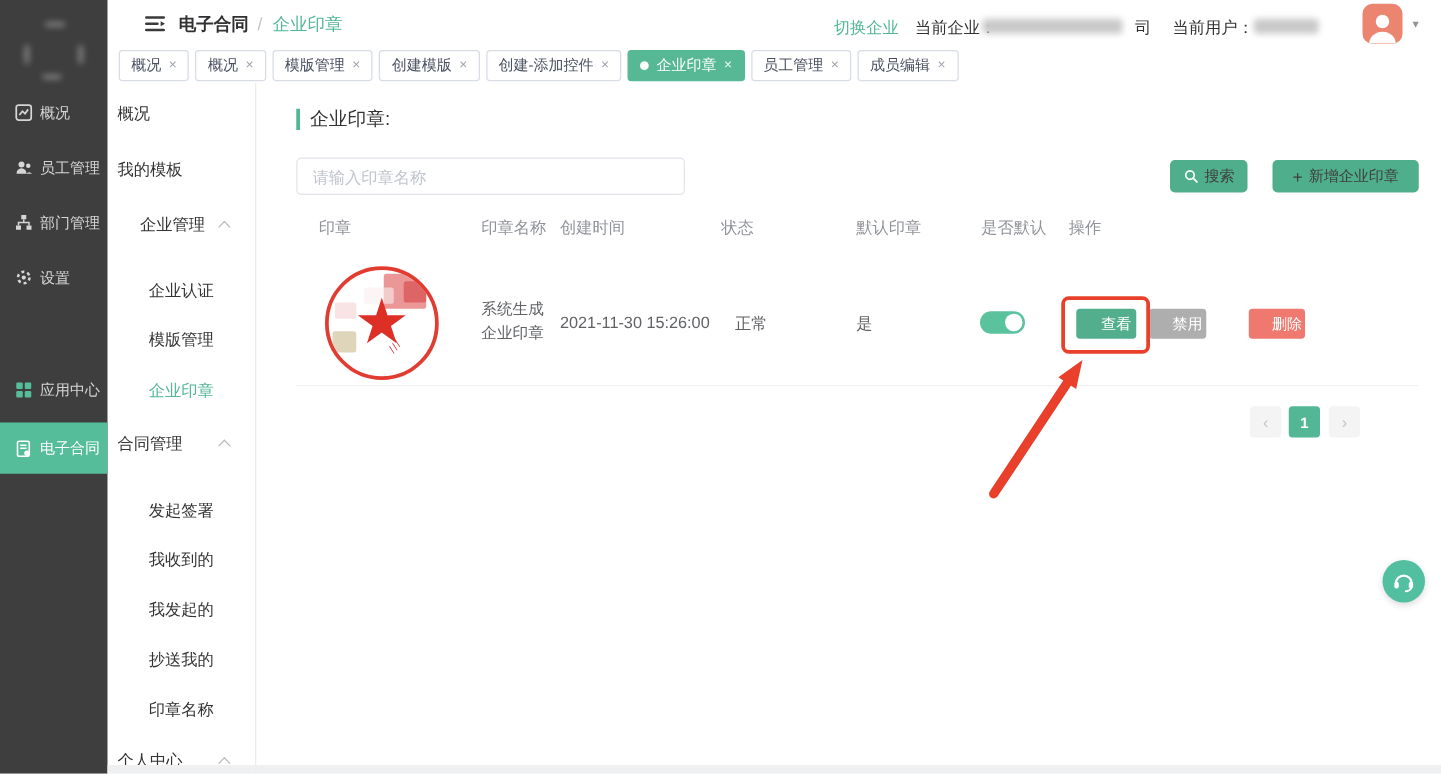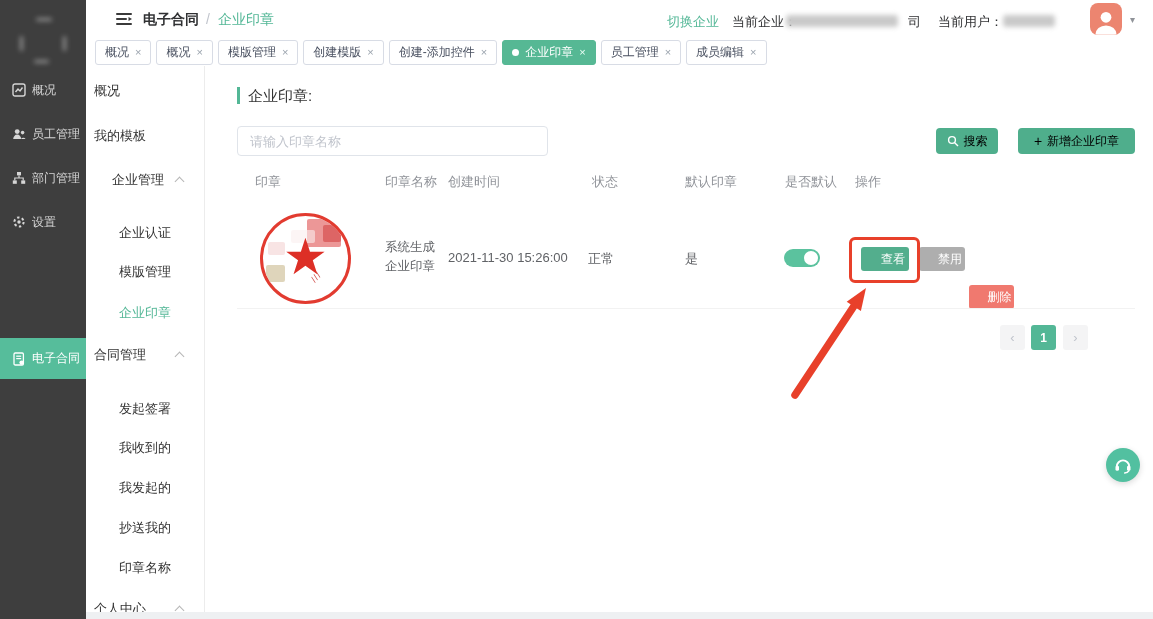--- a/index.html
+++ b/index.html
@@ -55,21 +55,21 @@
 
   
   .content{position:absolute;left:205px;top:66px;width:948px;height:553px;background:#fff;}
   .section-title{position:absolute;left:32px;top:21px;font-size:15px;color:#333;
                  border-left:3px solid #53b796;padding-left:8px;line-height:17px;}
   .search-input{position:absolute;left:32px;top:60px;width:311px;height:30px;border:1px solid #e0e4ea;
                 border-radius:4px;padding:0 12px;font-size:13px;color:#333;outline:none;
                 font-family:"Liberation Sans","DejaVu Sans",sans-serif;}
   .search-input::placeholder{color:#c0c4cc;}
   .btn{display:flex;align-items:center;justify-content:center;gap:5px;border:none;border-radius:4px;
-       color:#000000;font-size:12px;cursor:pointer;font-family:inherit;}
+       color:#404040;font-size:12px;cursor:pointer;font-family:inherit;}
   .btn-search{position:absolute;left:731px;top:62px;width:62px;height:26px;background:#4fae8c;}
   .btn-add{position:absolute;left:813px;top:62px;width:117px;height:26px;background:#4fae8c;}
   .plus{font-size:14px;line-height:12px;}
 
   .th{position:absolute;top:107px;font-size:13px;color:#909399;}
   .td{position:absolute;font-size:13px;color:#606266;}
 
   .seal{position:absolute;left:55px;top:147px;width:91px;height:91px;border:3px solid #e23b30;
         border-radius:50%;overflow:hidden;background:#fff;}
   .seal-star{position:absolute;left:50%;top:50%;transform:translate(-50%,-54%);font-size:50px;
@@ -84,21 +84,21 @@
             transform:rotate(-48deg);letter-spacing:1px;}
 
   .name-cell{position:absolute;left:180px;top:172px;font-size:12.5px;color:#606266;line-height:19px;}
   .toggle{position:absolute;left:579px;top:183px;width:36px;height:18px;border-radius:9px;
           background:#5bc29e;cursor:pointer;}
   .knob{position:absolute;right:2px;top:2px;width:14px;height:14px;border-radius:50%;background:#fff;}
   .row-btn{position:absolute;top:181px;height:24px;border:none;border-radius:3px;color:#fff;
            font-size:12px;cursor:pointer;font-family:inherit;padding-left:16px;}
   .b-view{left:656px;width:48px;background:#53ae8d;}
   .b-disable{left:714px;width:46px;background:#aeaeae;}
-  .b-delete{left:764px;width:45px;background:#f0796f;margin-top:38px;}
+  .b-delete{left:794px;width:45px;background:#f0796f;}
   .row-sep{position:absolute;left:32px;top:242px;width:898px;height:1px;background:#f2f2f2;}
 
   .pg{position:absolute;top:259px;width:25px;height:25px;border-radius:3px;background:#f4f4f5;
       color:#c0c4cc;font-size:13px;display:flex;align-items:center;justify-content:center;cursor:pointer;}
   .pg-prev{left:795px;} .pg-next{left:858px;}
   .pg-cur{left:826px;background:#53b796;color:#fff;font-size:12px;font-weight:bold;}
 
   .help-fab{position:absolute;left:1106px;top:448px;width:34px;height:34px;border-radius:50%;
             background:#52c0a0;display:flex;align-items:center;justify-content:center;cursor:pointer;
             box-shadow:0 2px 6px rgba(0,0,0,.15);z-index:20;}
@@ -144,20 +144,29 @@
     <span>设置</span>
   </div>
   <div class="dk-item" style="top:158px;">
     <svg width="14" height="14" viewBox="0 0 14 14">
       <rect x="5" y="1" width="4" height="3.4" fill="#d6d6d6"></rect>
       <rect x="0.8" y="9.4" width="4" height="3.4" fill="#d6d6d6"></rect>
       <rect x="9.2" y="9.4" width="4" height="3.4" fill="#d6d6d6"></rect>
       <path d="M7 4.4 V7 M2.8 9.4 V7 H11.2 V9.4" fill="none" stroke="#d6d6d6" stroke-width="1.2"></path>
     </svg>
     <span>部门管理</span>
+  </div>
+  <div class="dk-item" style="top:292px;">
+    <svg width="14" height="14" viewBox="0 0 14 14">
+      <rect x="1" y="1" width="5.2" height="5.2" rx="1" fill="#56bd9b"></rect>
+      <rect x="7.8" y="1" width="5.2" height="5.2" rx="1" fill="#56bd9b"></rect>
+      <rect x="1" y="7.8" width="5.2" height="5.2" rx="1" fill="#56bd9b"></rect>
+      <rect x="7.8" y="7.8" width="5.2" height="5.2" rx="1" fill="#56bd9b"></rect>
+    </svg>
+    <span>应用中心</span>
   </div>
   <div class="dk-item active" style="top:338px;">
     <svg width="14" height="14" viewBox="0 0 14 14">
       <rect x="2" y="1" width="9.4" height="12" rx="1.2" fill="none" stroke="#fff" stroke-width="1.3"></rect>
       <line x1="4.2" y1="4.2" x2="9.2" y2="4.2" stroke="#fff" stroke-width="1.2"></line>
       <line x1="4.2" y1="6.6" x2="9.2" y2="6.6" stroke="#fff" stroke-width="1.2"></line>
       <circle cx="9.6" cy="10.6" r="2.2" fill="#fff"></circle>
     </svg>
     <span>电子合同</span>
   </div>
@@ -257,21 +266,21 @@
     <span>搜索</span>
   </button>
   <button class="btn btn-add">
     <span class="plus">+</span>
     <span>新增企业印章</span>
   </button>
 
   <div class="th" style="left:50px;">印章</div>
   <div class="th" style="left:180px;">印章名称</div>
   <div class="th" style="left:243px;">创建时间</div>
-  <div class="th" style="left:387px;">状态</div>
+  <div class="th" style="left:372px;">状态</div>
   <div class="th" style="left:480px;">默认印章</div>
   <div class="th" style="left:580px;">是否默认</div>
   <div class="th" style="left:650px;">操作</div>
 
   <div class="seal">
     <div class="patch p1"></div>
     <div class="patch p1b"></div>
     <div class="patch p2"></div>
     <div class="patch p3"></div>
     <div class="patch p4"></div>

